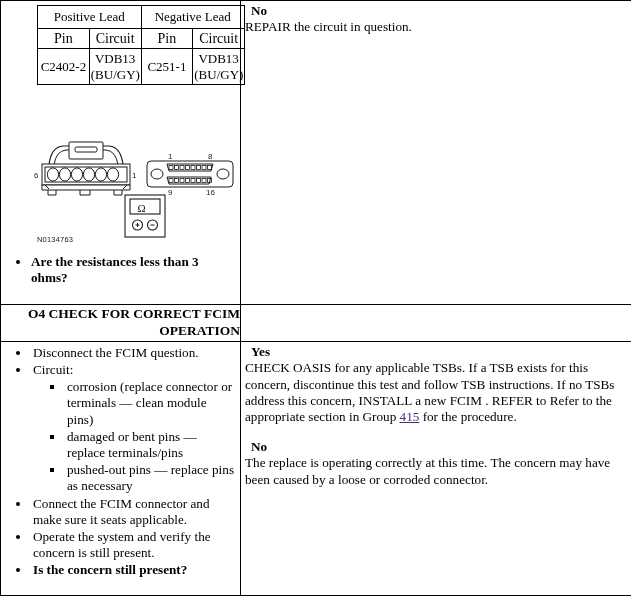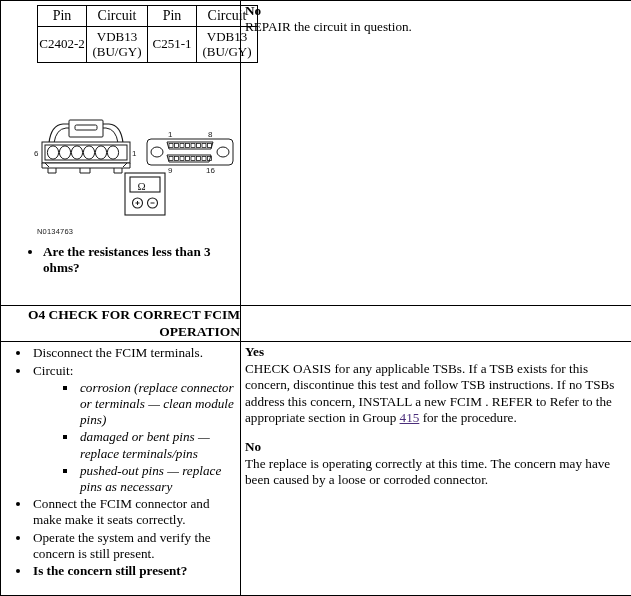--- a/index.html
+++ b/index.html
@@ -52,20 +52,21 @@
 
   
   .result-pad {
     padding: 2px 8px 4px 4px;
     font-size: 13.2px;
     line-height: 16.4px;
   }
   .result-label {
     font-weight: bold;
     display: block;
+    margin-left: 6px;
   }
   .result-body {
     display: block;
     text-align: left;
   }
   .result-block + .result-block {
     margin-top: 13px;
   }
   .doclink {
     color: #4a2d7a;
@@ -103,21 +104,20 @@
     margin-top: 54px;
   }
   .figure-id {
     position: absolute;
     left: 36px;
     top: 96px;
     font-family: "Liberation Sans", sans-serif;
     font-size: 7.5px;
     letter-spacing: 0.2px;
     color: #1a1a1a;
-    margin-top: 14px;
   }
 
   
   .steps {
     padding: 3px 6px 4px 0;
     font-size: 13.2px;
     line-height: 16.2px;
   }
   ul.lvl1 {
     margin: 0;
@@ -127,44 +127,47 @@
   ul.lvl1 > li {
     margin: 0 0 1px 0;
     padding-left: 2px;
   }
   ul.lvl2 {
     margin: 1px 0 1px 0;
     padding-left: 28px;
     list-style-type: square;
   }
   ul.lvl2 > li {
-    margin: 0 0 1px 17px;
+    margin: 0 0 1px 4px;
     padding-left: 2px;
-    font-style: italic;
   }
   li.bold-q { font-weight: bold; }
   ul.q-list {
-    margin: 12px;
+    margin: 0;
     padding-left: 30px;
     list-style-type: disc;
   }
 </style>
 </head>
 <body>
 
 <div class="page">
   <table class="test-table">
     <tbody>
 
       <tr>
         <td class="col-left">
 
           <div class="pin-wrap">
             <table class="pin-table">
               <tbody>
+                <tr>
+                  <td class="lead-head" colspan="2">Positive Lead</td>
+                  <td class="lead-head" colspan="2">Negative Lead</td>
+                </tr>
                 <tr>
                   <td class="sub-head c-pin">Pin</td>
                   <td class="sub-head c-circuit">Circuit</td>
                   <td class="sub-head c-pin">Pin</td>
                   <td class="sub-head c-circuit">Circuit</td>
                 </tr>
                 <tr>
                   <td class="c-pin">C2402-2</td>
                   <td class="c-circuit">VDB13 (BU/GY)</td>
                   <td class="c-pin">C251-1</td>
@@ -267,30 +270,30 @@
 
       <tr>
         <td class="col-left section-head">O4 CHECK FOR CORRECT FCIM OPERATION</td>
         <td class="col-right"></td>
       </tr>
 
       <tr>
         <td class="col-left">
           <div class="steps">
             <ul class="lvl1">
-              <li>Disconnect the FCIM terminals.</li>
+              <li>Disconnect the FCIM question.</li>
               <li>
                 <span>Circuit:</span>
                 <ul class="lvl2">
                   <li>corrosion (replace connector or terminals — clean module pins)</li>
                   <li>damaged or bent pins — replace terminals/pins</li>
                   <li>pushed-out pins — replace pins as necessary</li>
                 </ul>
               </li>
-              <li>Connect the FCIM connector and make make it seats correctly.</li>
+              <li>Connect the FCIM connector and make sure it seats applicable.</li>
               <li>Operate the system and verify the concern is still present.</li>
               <li class="bold-q">Is the concern still present?</li>
             </ul>
           </div>
         </td>
 
         <td class="col-right">
           <div class="result-pad">
 
             <div class="result-block">

